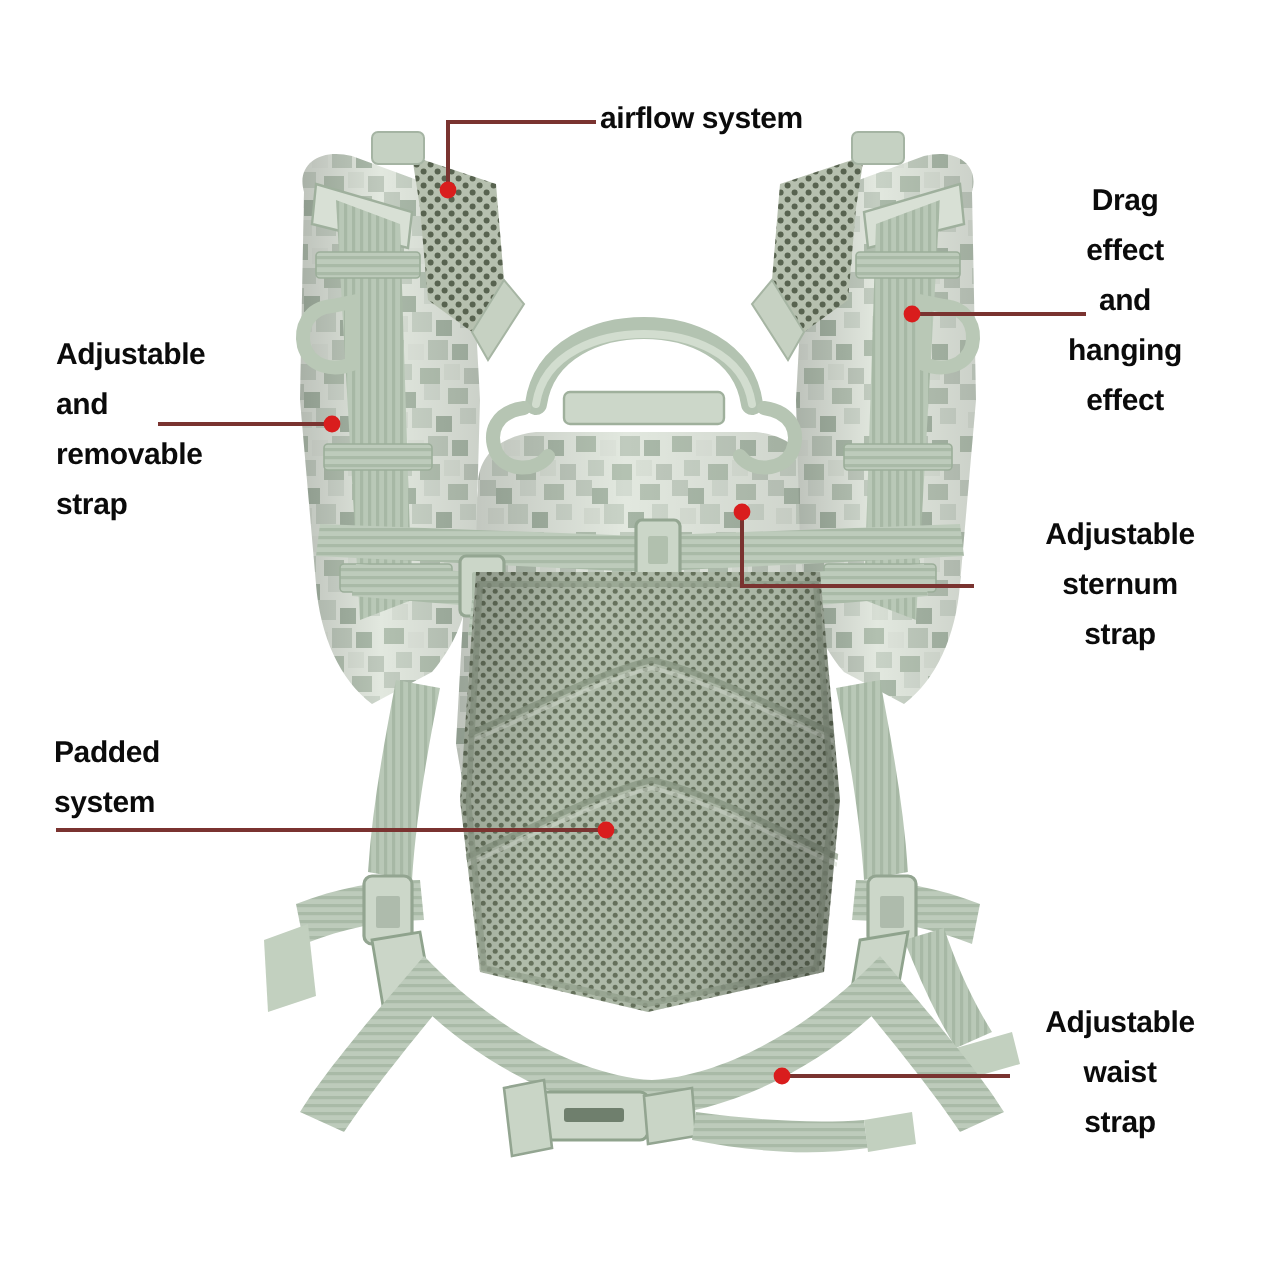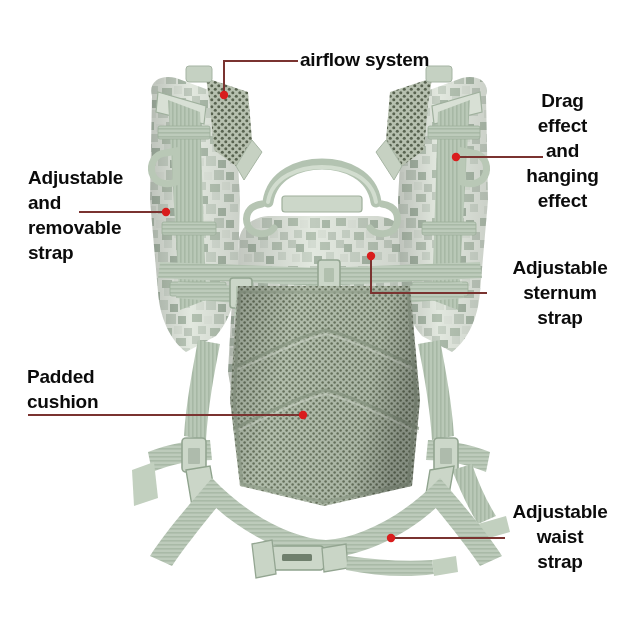--- a/index.html
+++ b/index.html
@@ -8,21 +8,21 @@
     background:#ffffff;
     font-family:"Liberation Sans",sans-serif;
     overflow:hidden;
     position:relative;
   }
   #stage{position:absolute;left:0;top:0;width:640px;height:640px;}
   #photo{position:absolute;left:0;top:0;width:640px;height:640px;}
   #overlay{position:absolute;left:0;top:0;width:640px;height:640px;pointer-events:none;}
 
   .callout{position:absolute;font-weight:bold;color:#0b0b0b;
-           font-size:19px;line-height:25px;letter-spacing:-0.2px;white-space:pre-line;}
+           font-size:15px;line-height:25px;letter-spacing:-0.2px;white-space:pre-line;}
   .callout.r{text-align:center;}
   .callout.l{text-align:left;}
 </style>
 </head>
 <body>
 
 <div id="stage">
 
   <svg id="photo" viewBox="0 0 640 640">
     <defs>
@@ -251,19 +251,19 @@
   <div class="callout l" style="left:28px;top:165px;width:160px;">Adjustable
 and
 removable
 strap</div>
 
   <div class="callout r" style="left:490px;top:255px;width:140px;">Adjustable
 sternum
 strap</div>
 
   <div class="callout l" style="left:27px;top:364px;width:160px;">Padded
-cushion</div>
+system</div>
 
   <div class="callout r" style="left:490px;top:499px;width:140px;">Adjustable
 waist
 strap</div>
 
 </div>
 
 </body></html>

